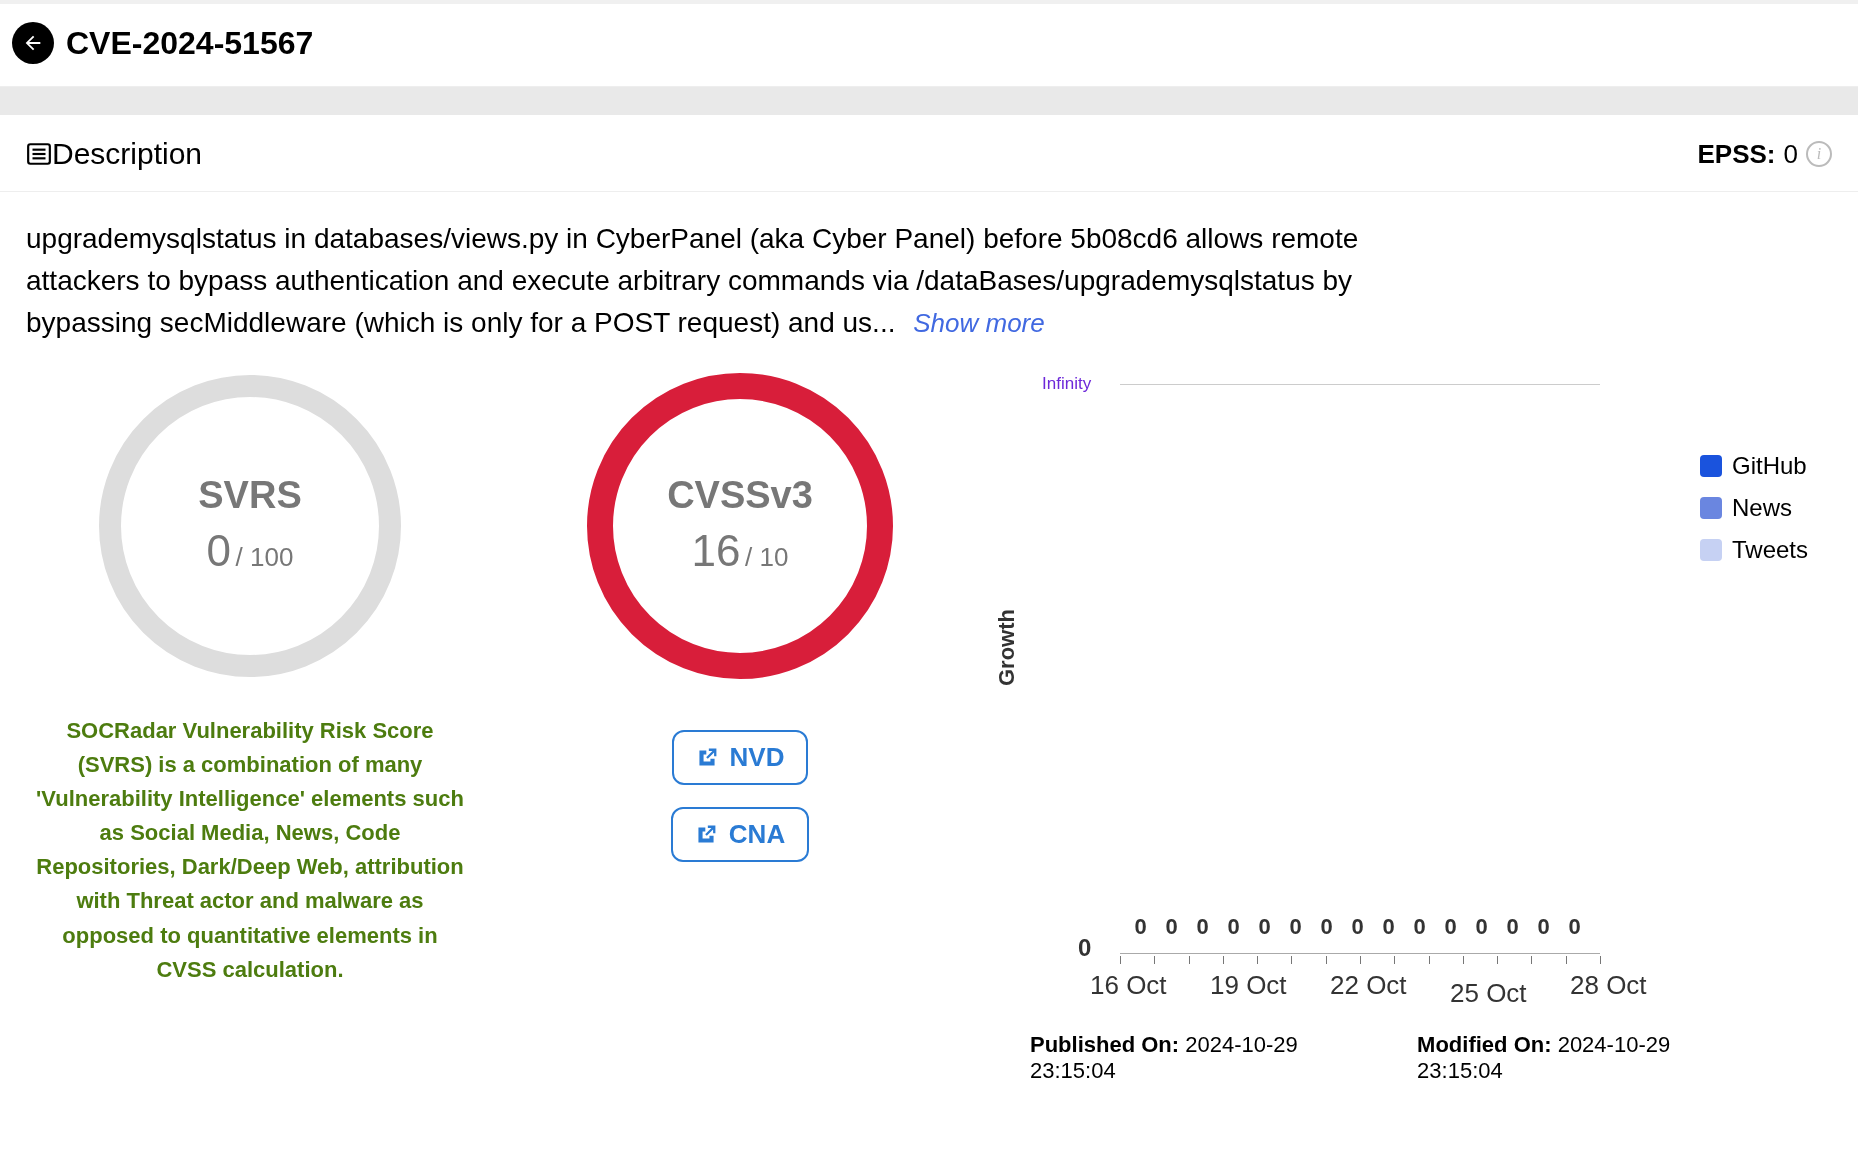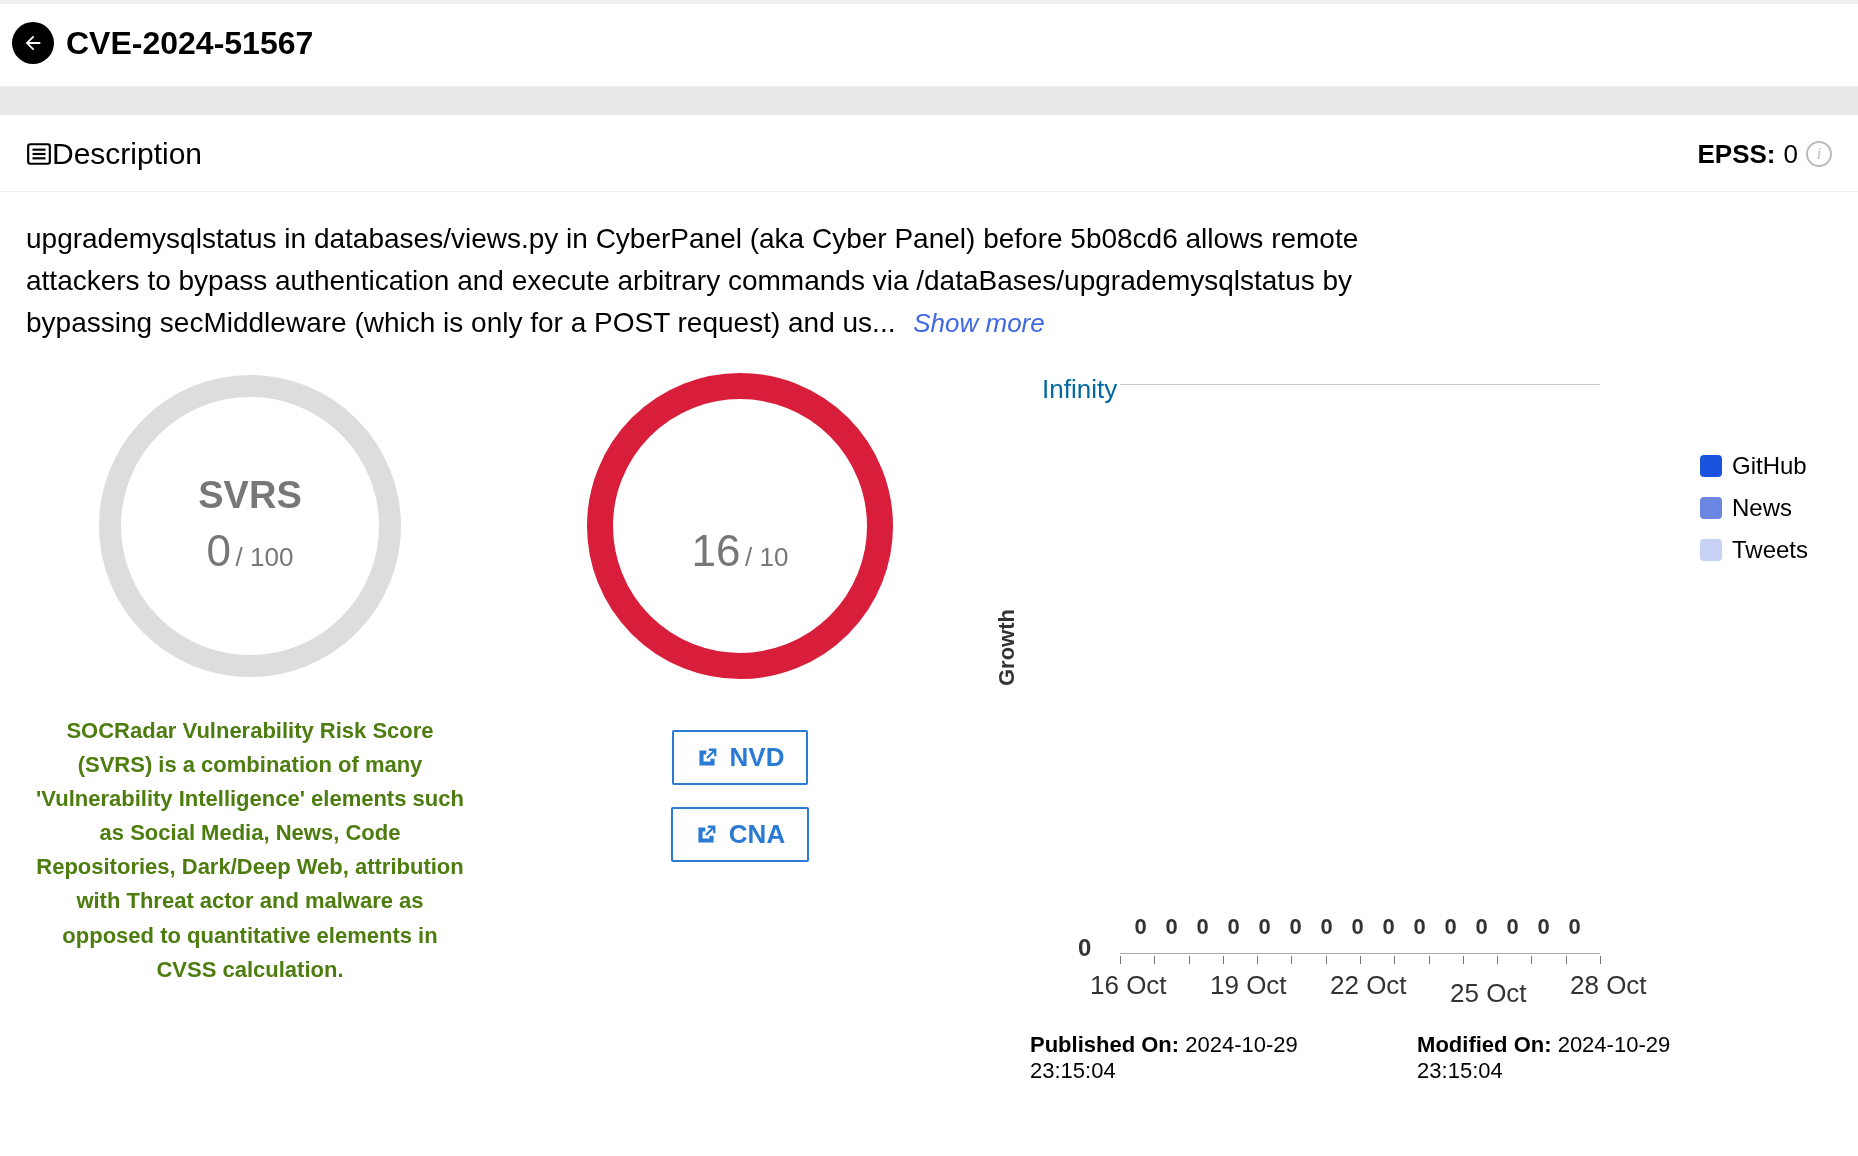--- a/index.html
+++ b/index.html
@@ -150,34 +150,34 @@
 .ext-link {
   display: flex;
   align-items: center;
   gap: 12px;
   border: 2px solid #2a7bd4;
   color: #2a7bd4;
   padding: 10px 22px;
   font-size: 26px;
   font-weight: 600;
   cursor: pointer;
-  border-radius: 2px;
+  border-radius: 12px;
 }
 .ext-link svg { stroke: #2a7bd4; fill: none; stroke-width: 2.5; }
 .chart-col {
   flex: 1;
   position: relative;
   padding-left: 10px;
 }
 .y-top-label {
   position: absolute;
   top: 8px;
   left: 42px;
-  font-size: 26px;
-  color: #0369a1;
+  font-size: 17px;
+  color: #6d28d9;
 }
 .y-axis-label {
   position: absolute;
   left: -6px;
   top: 320px;
   transform: rotate(-90deg);
   transform-origin: left top;
   font-size: 22px;
   font-weight: 600;
   color: #333;
@@ -329,20 +329,21 @@
       </div>
     </div>
     <div class="svrs-desc">SOCRadar Vulnerability Risk Score (SVRS) is a combination of many 'Vulnerability Intelligence' elements such as Social Media, News, Code Repositories, Dark/Deep Web, attribution with Threat actor and malware as opposed to quantitative elements in CVSS calculation.</div>
   </div>
 
   <div class="gauge-col cvss-col">
     <div class="gauge">
       <svg width="320" height="320" viewBox="0 0 320 320">
         <circle cx="160" cy="160" r="140" fill="none" stroke="#d81e3a" stroke-width="26"></circle>
       </svg>
+      <div class="gauge-label">CVSSv3</div>
       <div class="gauge-value">
         <span class="gauge-num">16</span>
         <span class="gauge-max">/ 10</span>
       </div>
     </div>
     <div class="ext-links">
       <div class="ext-link">
         <svg width="22" height="22" viewBox="0 0 24 24">
             <path d="M14 3h7v7M21 3l-9 9M5 5h5v2H7v10h10v-3h2v5H5z"></path>
           </svg>

